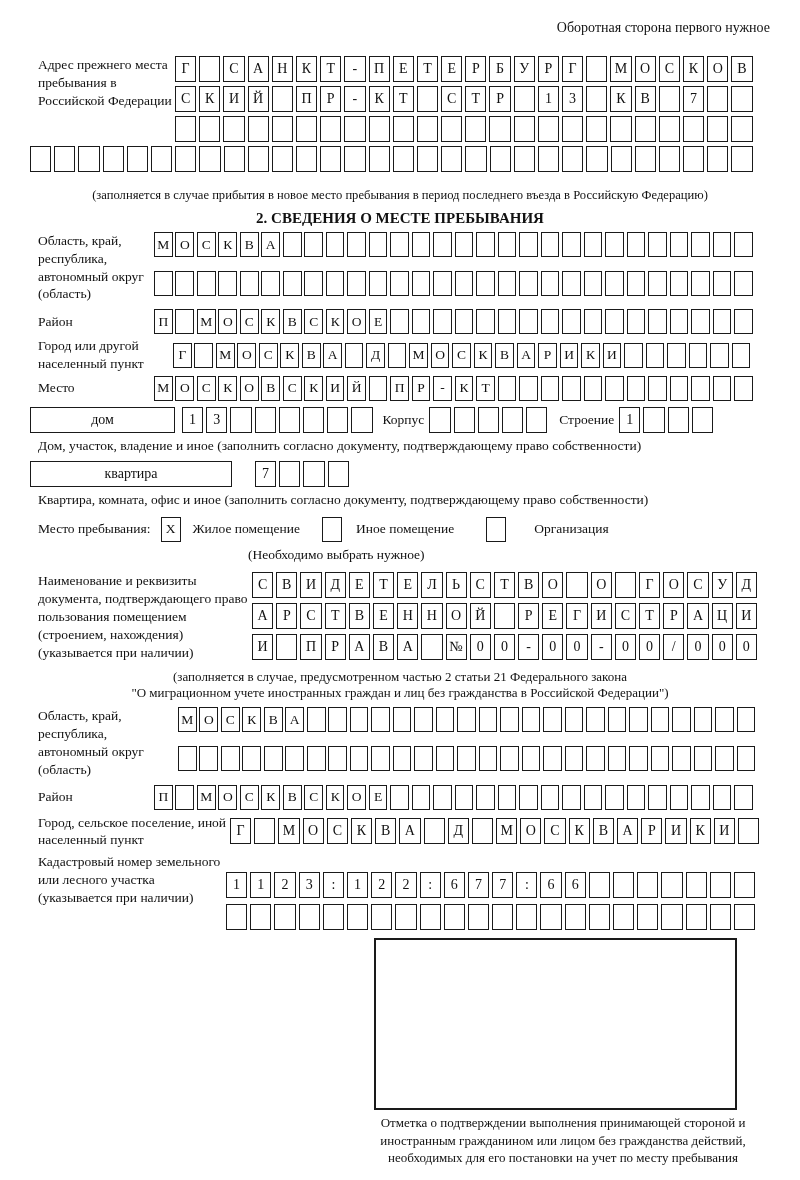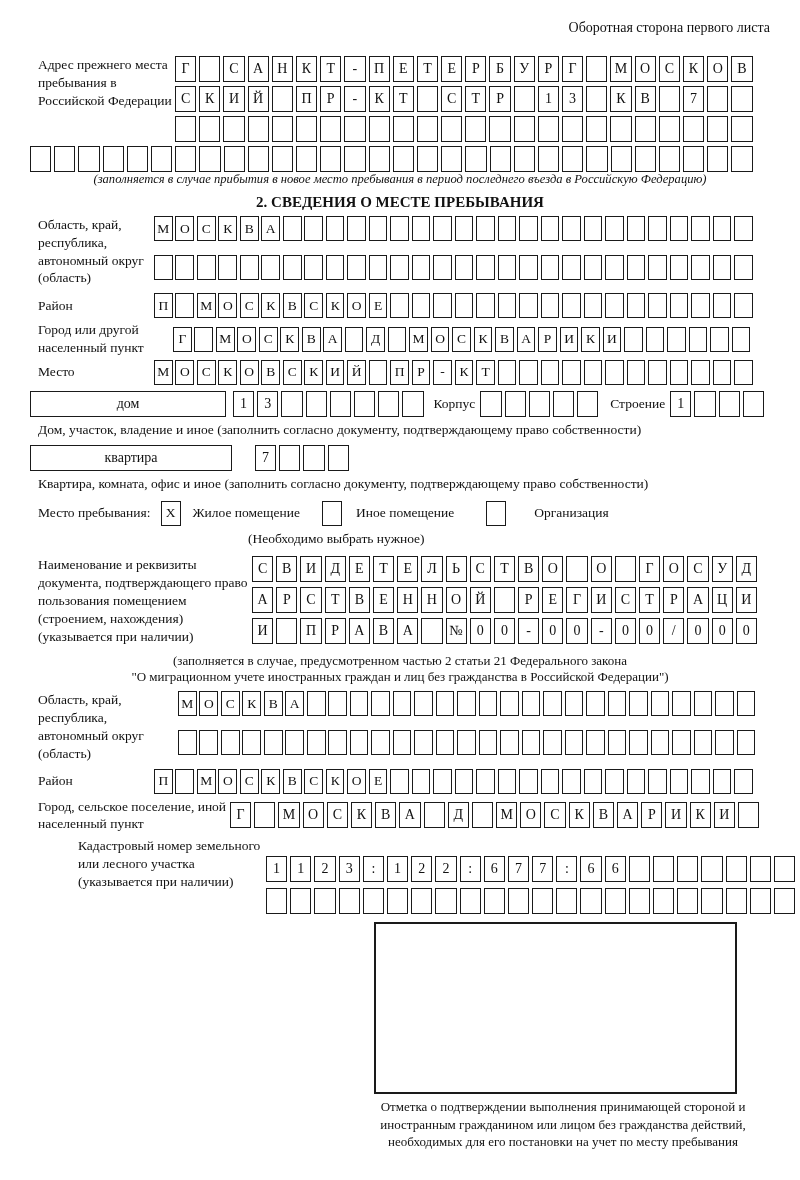--- a/index.html
+++ b/index.html
@@ -48,21 +48,21 @@
 
   .stamp-wrap { width: 430px; margin-left: auto; margin-right: -8px; }
   .stamp-box { width: 363px; height: 172px; border: 2px solid #1a1a1a; margin-left: 26px; background:#fff; }
   .stamp-caption { width: 430px; text-align: center; font-size: 13px; line-height: 1.35; margin-top: 4px; }
 </style>
 </head>
 <body>
 
 <div class="page">
 
-  <div class="header-note">Оборотная сторона первого листа</div>
+  <div class="header-note">Оборотная сторона первого нужное</div>
 
   <div class="field" style="margin-top:20px;">
     <div class="label" style="width:145px; padding-left:8px;">Адрес прежнего места пребывания в Российской Федерации</div>
     <div class="rows" style="gap:4px;">
       <div class="cellrow wide">
           <span class="cell">Г</span>
           <span class="cell"></span>
           <span class="cell">С</span>
           <span class="cell">А</span>
           <span class="cell">Н</span>
@@ -165,21 +165,21 @@
       <span class="cell"></span>
       <span class="cell"></span>
       <span class="cell"></span>
       <span class="cell"></span>
       <span class="cell"></span>
       <span class="cell"></span>
       <span class="cell"></span>
       <span class="cell"></span>
       <span class="cell"></span>
     </div>
-  <div class="centered-note" style="margin-top:0;font-style:italic;">(заполняется в случае прибытия в новое место пребывания в период последнего въезда в Российскую Федерацию)</div>
+  <div class="centered-note" style="margin-top:16px;">(заполняется в случае прибытия в новое место пребывания в период последнего въезда в Российскую Федерацию)</div>
 
   <div class="section-title" style="margin-top:7px;">2. СВЕДЕНИЯ О МЕСТЕ ПРЕБЫВАНИЯ</div>
 
   <div class="field" style="margin-top:5px;">
     <div class="label" style="width:124px; padding-left:8px;">Область, край, республика, автономный округ (область)</div>
     <div class="rows" style="gap:14px;">
       <div class="cellrow">
           <span class="cell">М</span>
           <span class="cell">О</span>
           <span class="cell">С</span>
@@ -337,21 +337,21 @@
         <span class="cell"></span>
         <span class="cell"></span>
         <span class="cell"></span>
         <span class="cell"></span>
         <span class="cell"></span>
         <span class="cell"></span>
       </div>
   </div>
 
   <div style="display:flex; align-items:center; margin-top:6px;">
-    <div class="namedbox" style="width:196px;">дом</div>
+    <div class="namedbox" style="width:145px;">дом</div>
     <div class="cellrow wide" style="margin-left:7px;">
         <span class="cell">1</span>
         <span class="cell">3</span>
         <span class="cell"></span>
         <span class="cell"></span>
         <span class="cell"></span>
         <span class="cell"></span>
         <span class="cell"></span>
         <span class="cell"></span>
       </div>
@@ -593,21 +593,21 @@
         <span class="cell">А</span>
         <span class="cell">Р</span>
         <span class="cell">И</span>
         <span class="cell">К</span>
         <span class="cell">И</span>
         <span class="cell"></span>
       </div>
   </div>
 
   <div class="field" style="margin-top:4px;">
-    <div class="label" style="width:196px; padding-left:8px;margin-left:40px;">Кадастровый номер земельного или лесного участка (указывается при наличии)</div>
+    <div class="label" style="width:196px; padding-left:8px;">Кадастровый номер земельного или лесного участка (указывается при наличии)</div>
     <div class="rows" style="gap:6px; padding-top:19px;">
       <div class="cellrow wide">
           <span class="cell">1</span>
           <span class="cell">1</span>
           <span class="cell">2</span>
           <span class="cell">3</span>
           <span class="cell">:</span>
           <span class="cell">1</span>
           <span class="cell">2</span>
           <span class="cell">2</span>

